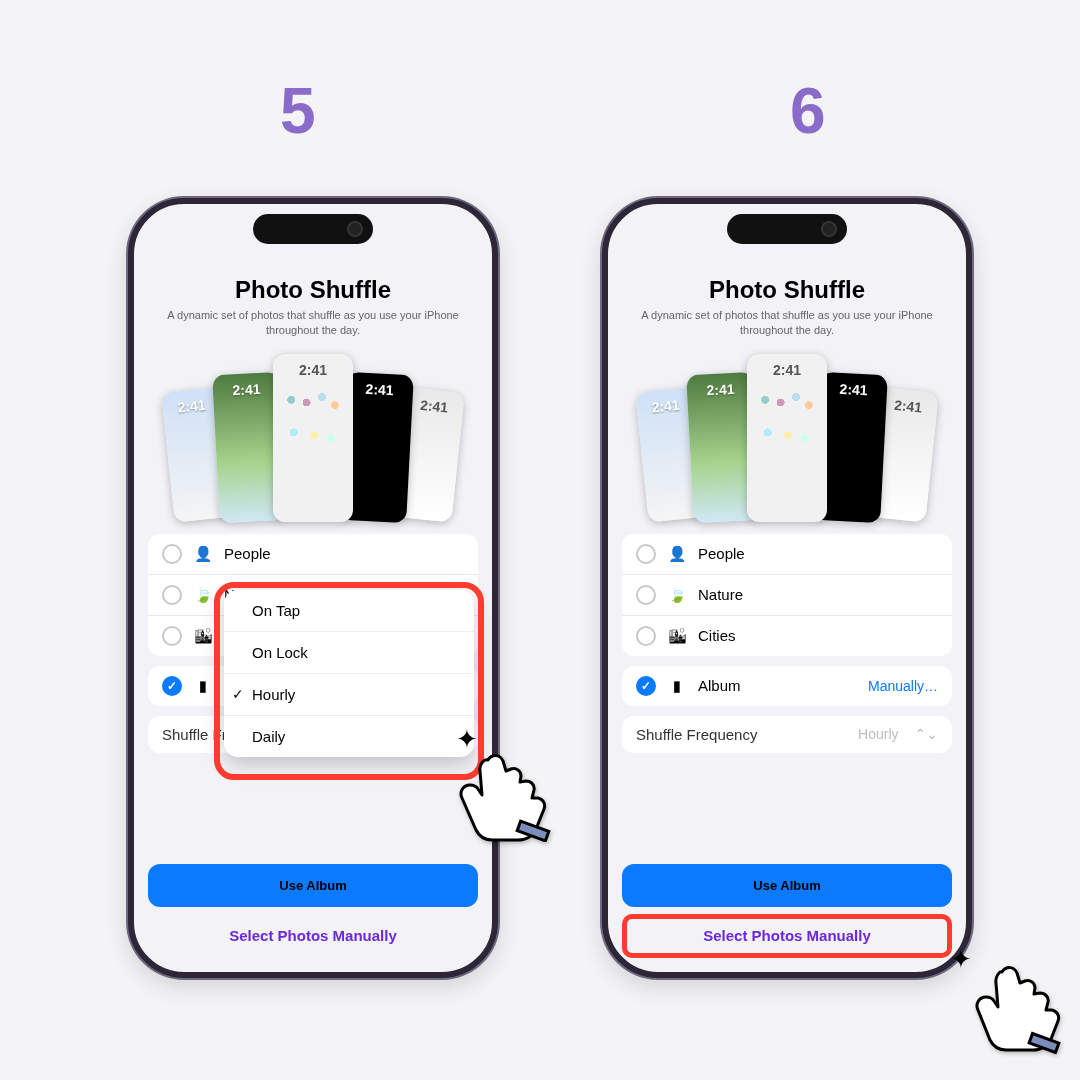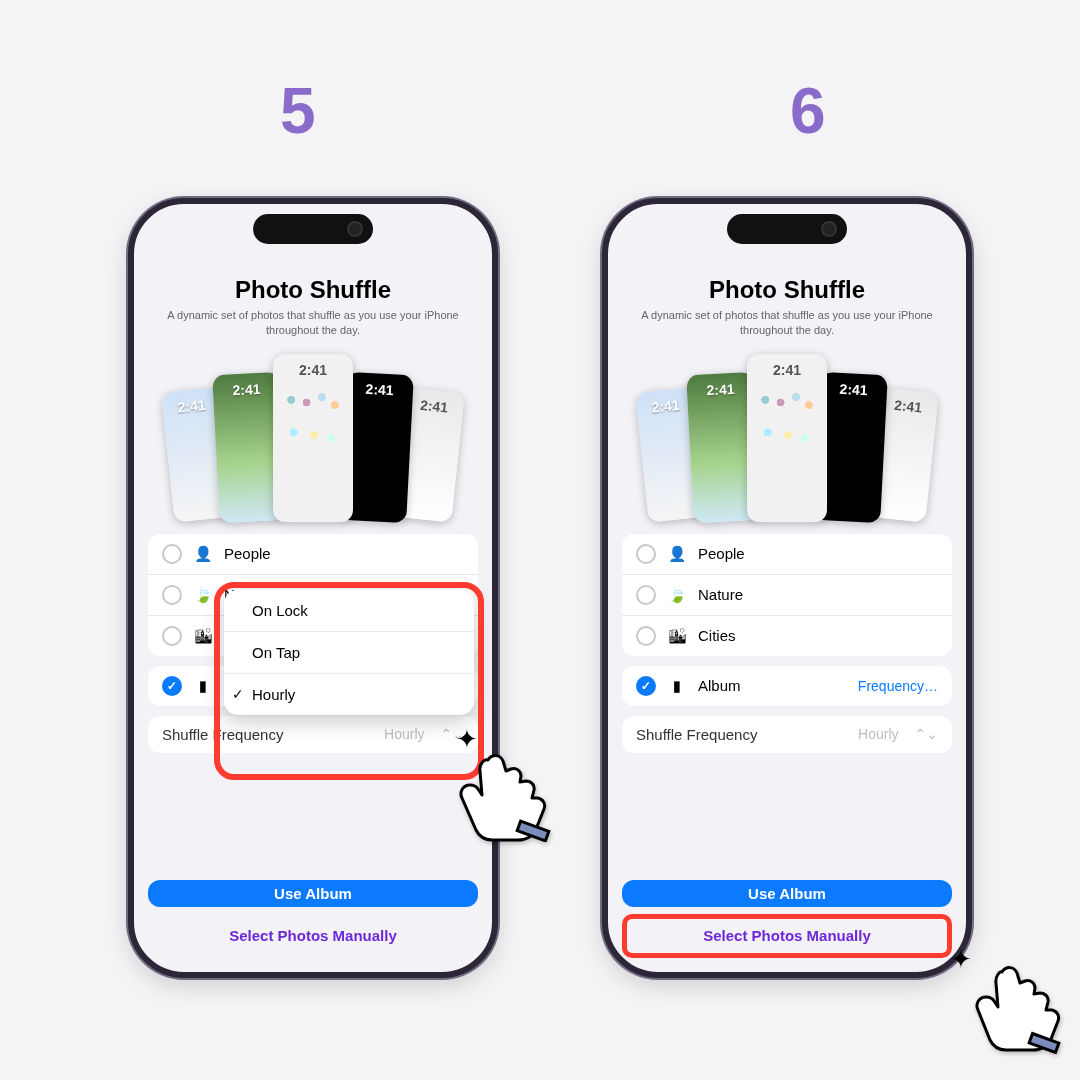--- a/index.html
+++ b/index.html
@@ -104,23 +104,23 @@
   .ico{width:18px;text-align:center;font-size:15px;flex:none;}
   .row .value{margin-left:auto;color:#0a7aff;font-size:14px;}
   .row .chev{color:#c7c7cc;font-size:14px;margin-left:4px;}
 
   .list.freq .row{color:#333;}
   .list.freq .value{color:#bdbdc2;font-size:14px;}
   .list.freq .chev{color:#bdbdc2;}
 
   .spacer{flex:1;}
   .primary-btn{
-    background:#0b7aff;color:#ffffff;
-    text-align:center;font-size:15px;font-weight:600;
-    padding:5px;border-radius:12px;margin-bottom:8px;
+    background:#0b7aff;color:#000000;
+    text-align:center;font-size:13px;font-weight:600;
+    padding:14px;border-radius:12px;margin-bottom:8px;
   }
   .link-btn{
     text-align:center;color:#6d28d9;font-size:15px;font-weight:600;
     padding:12px;border-radius:10px;
   }
 
   
   .popup{
     position:absolute;
     left:90px; top:386px;
@@ -219,23 +219,24 @@
         <span class="chev">⌃⌄</span>
       </div>
     </div>
 
     <div class="spacer"></div>
     <div class="primary-btn">Use Album</div>
     <div class="link-btn">Select Photos Manually</div>
   </div>
 
   <div class="popup">
+    <div class="prow"><span>On Tap</span></div>
     <div class="prow"><span>On Lock</span></div>
-    <div class="prow"><span>On Tap</span></div>
     <div class="prow"><span class="chk">✓</span><span>Hourly</span></div>
+    <div class="prow"><span>Daily</span></div>
   </div>
   <div class="hi-red popup-hi"></div>
 </div>
 
 <div class="phone right">
   <div class="notch"></div>
   <div class="screen">
     <div class="title">Photo Shuffle</div>
     <div class="subtitle">A dynamic set of photos that shuffle as you use your iPhone throughout the day.</div>
 
@@ -273,21 +274,21 @@
         <span class="ico">🏙</span>
         <span>Cities</span>
       </div>
     </div>
 
     <div class="list">
       <div class="row">
         <span class="radio on"></span>
         <span class="ico">▮</span>
         <span>Album</span>
-        <span class="value">Frequency…</span>
+        <span class="value">Manually…</span>
       </div>
     </div>
 
     <div class="list freq">
       <div class="row">
         <span>Shuffle Frequency</span>
         <span class="value">Hourly</span>
         <span class="chev">⌃⌄</span>
       </div>
     </div>

